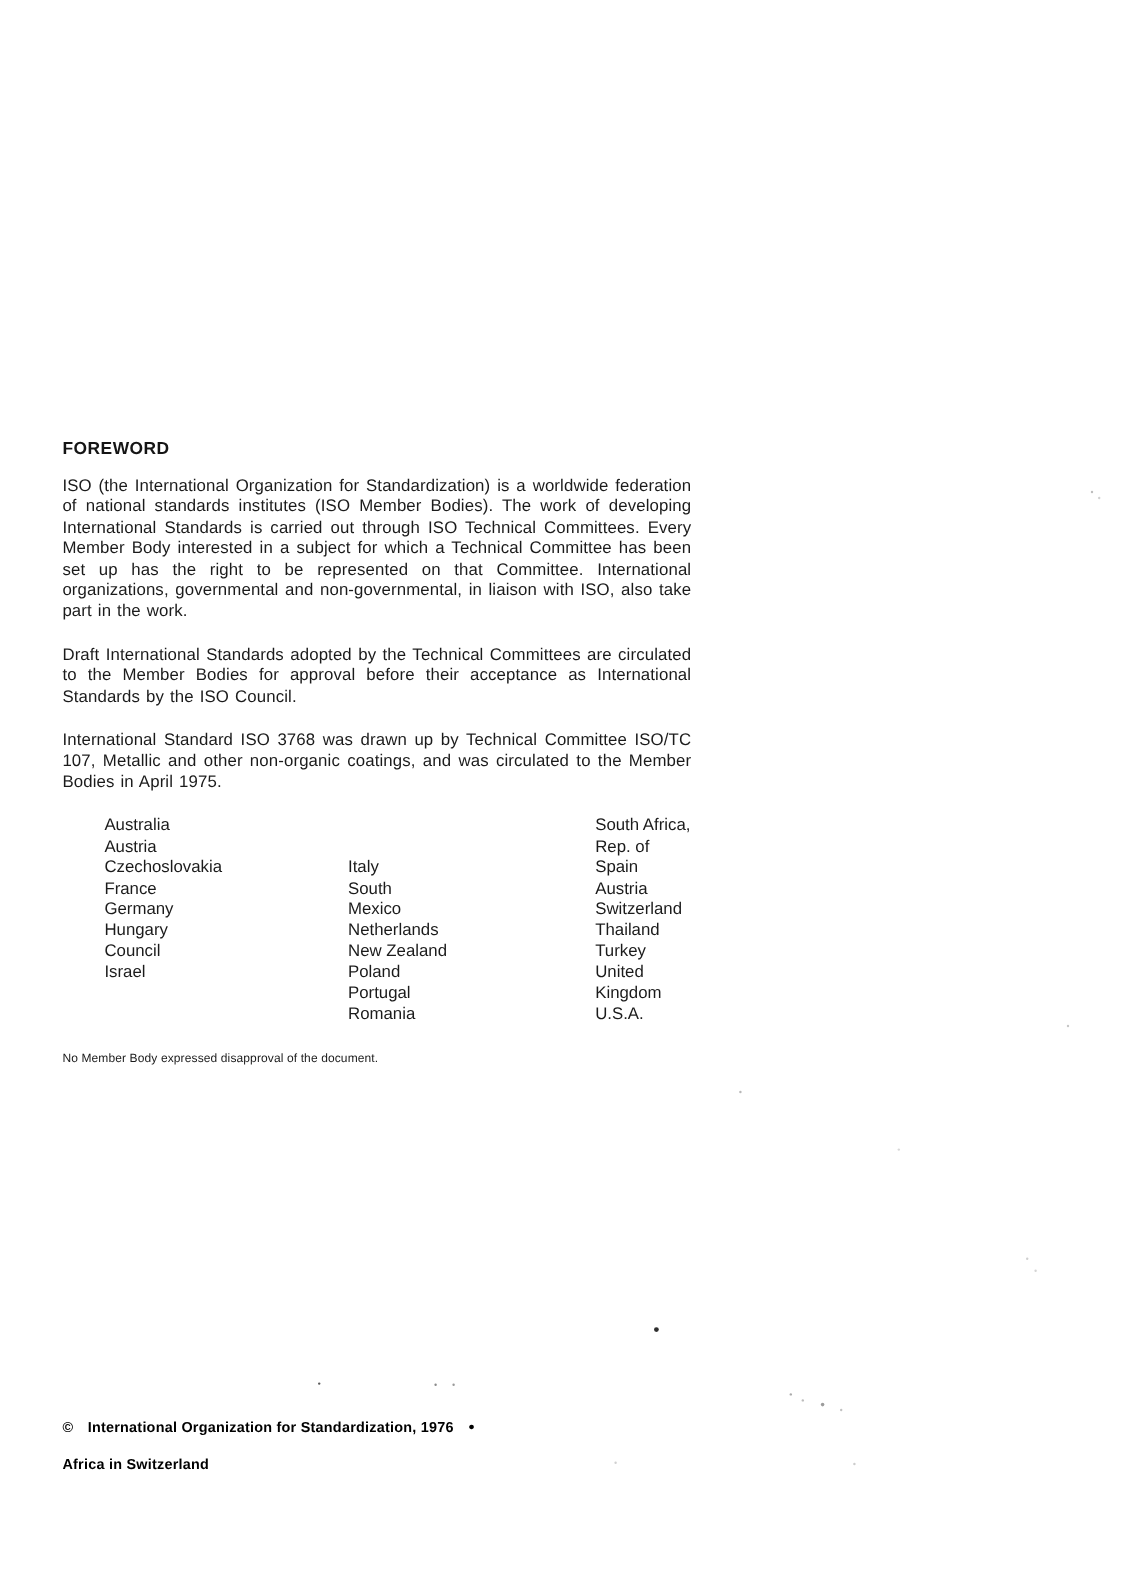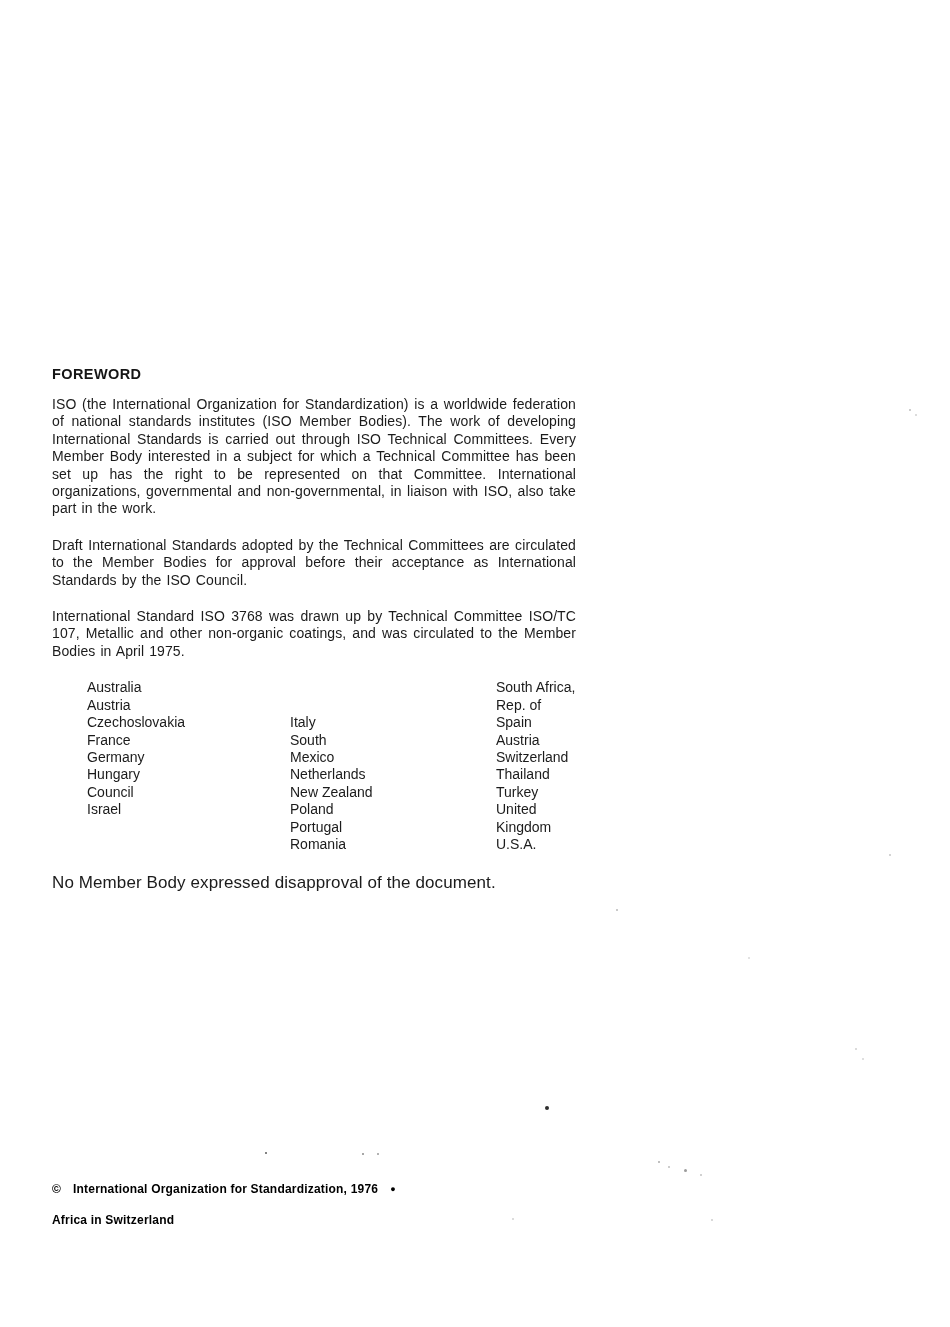--- a/index.html
+++ b/index.html
@@ -59,21 +59,21 @@
     gap: 48px;
   }
   .country-col {
     display: flex;
     flex-direction: column;
   }
   .country-col.c1 { width: 155px; }
   .country-col.c2 { width: 158px; justify-content: flex-end; }
   .country-col.c3 { flex: 1; }
   .closing-line {
-    font-size: 17px;
+    font-size: 10px;
     line-height: 17.4px;
     margin: 21px 0 0 0;
     letter-spacing: 0.1px;
   }
   .footer {
     position: absolute;
     left: 52px;
     top: 1182px;
     width: 500px;
     color: #000;

